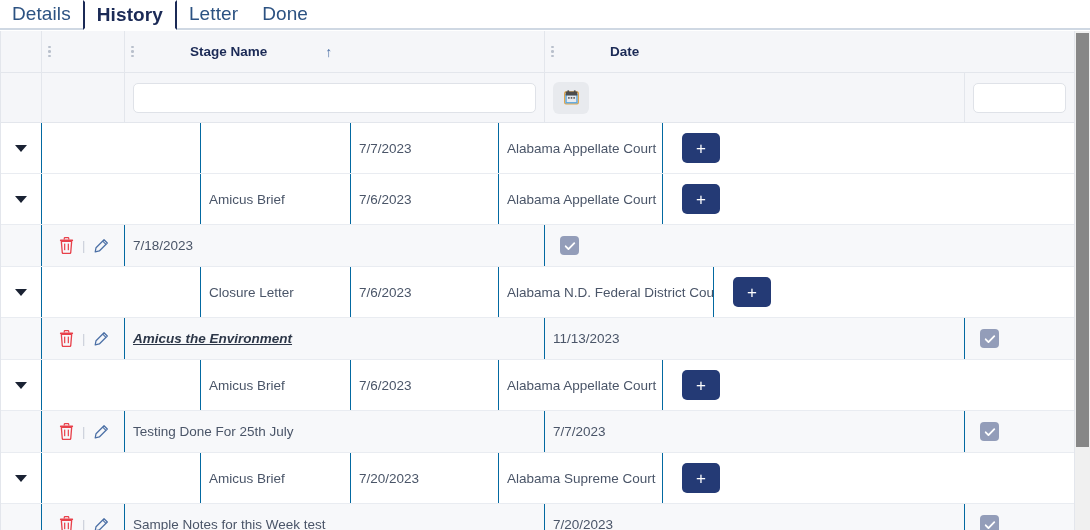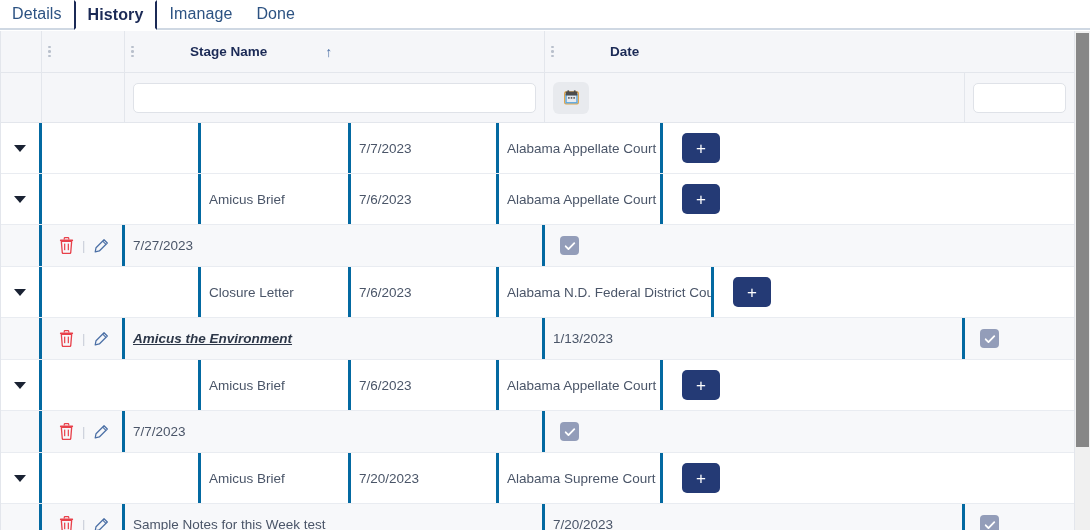--- a/index.html
+++ b/index.html
@@ -16,21 +16,21 @@
     position: relative;
     height: 30px;
     display: flex;
     align-items: stretch;
     background: #ffffff;
   }
   .tab {
     display: flex;
     align-items: center;
     padding: 0 12px;
-    font-size: 16px;
+    font-size: 19px;
     color: #2c5282;
     letter-spacing: .1px;
     border-bottom: 2px solid #cfd8e3;
     cursor: pointer;
     white-space: nowrap;
     background: #ffffff;
   }
   .tab.active {
     color: #1b2a56;
     font-weight: bold;
@@ -152,21 +152,21 @@
     display: flex;
     height: 42px;
     background: #f7f8fa;
     border-bottom: 1px solid #e9ecf1;
   }
   .cell {
     display: flex;
     align-items: center;
     font-size: 13.5px;
     color: #4a5568;
-    border-right: 3px solid #0369a1;
+    border-right: 1px solid #0369a1;
     padding: 0 8px;
     overflow: hidden;
     white-space: nowrap;
   }
   .cell.nb { border-right: none; }
 
   .caret {
     width: 0; height: 0;
     border-left: 6px solid transparent;
     border-right: 6px solid transparent;
@@ -233,21 +233,21 @@
     background: #878787;
     border-radius: 0;
   }
 </style>
 </head>
 <body>
 
 <div class="tabbar" id="tabbar">
     <div class="tab">Details</div>
     <div class="tab active">History</div>
-    <div class="tab">Imanage</div>
+    <div class="tab">Letter</div>
     <div class="tab">Done</div>
     <div class="tab-spacer"></div>
   </div>
 
 <div class="grid-wrap">
   <div class="grid">
 
     <div class="hdr-row">
       <div class="hdr-cell" style="width:41px"></div>
       <div class="hdr-cell" style="width:83px">
@@ -339,21 +339,21 @@
               </svg>
             </span>
             <span class="sep">|</span>
             <span class="icon-btn">
               <svg width="16" height="16" viewBox="0 0 18 18">
                 <path d="M12.4 1.9l3.7 3.7-9 9-4.6.9.9-4.6z" fill="none" stroke="#4a6fa5" stroke-width="1.4" stroke-linejoin="round"></path>
                 <path d="M10.9 3.4l3.7 3.7" fill="none" stroke="#4a6fa5" stroke-width="1.2"></path>
               </svg>
             </span>
           </div>
-          <div class="cell" style="width:420px">7/27/2023</div>
+          <div class="cell" style="width:420px">7/18/2023</div>
           <div class="cell nb" style="width:109px;padding-left:15px">
             <span class="chk">
               <svg width="12" height="12" viewBox="0 0 14 14">
                 <path d="M2 7.3l3.2 3.3L12 3.6" fill="none" stroke="#ffffff" stroke-width="2.1" stroke-linecap="round" stroke-linejoin="round"></path>
               </svg>
             </span>
           </div>
         </div>
         <div class="m-row">
           <div class="cell" style="width:41px;justify-content:center">
@@ -383,21 +383,21 @@
             <span class="icon-btn">
               <svg width="16" height="16" viewBox="0 0 18 18">
                 <path d="M12.4 1.9l3.7 3.7-9 9-4.6.9.9-4.6z" fill="none" stroke="#4a6fa5" stroke-width="1.4" stroke-linejoin="round"></path>
                 <path d="M10.9 3.4l3.7 3.7" fill="none" stroke="#4a6fa5" stroke-width="1.2"></path>
               </svg>
             </span>
           </div>
           <div class="cell" style="width:420px">
             <span class="note-txt hl">Amicus the Environment</span>
           </div>
-          <div class="cell" style="width:420px">1/13/2023</div>
+          <div class="cell" style="width:420px">11/13/2023</div>
           <div class="cell nb" style="width:109px;padding-left:15px">
             <span class="chk">
               <svg width="12" height="12" viewBox="0 0 14 14">
                 <path d="M2 7.3l3.2 3.3L12 3.6" fill="none" stroke="#ffffff" stroke-width="2.1" stroke-linecap="round" stroke-linejoin="round"></path>
               </svg>
             </span>
           </div>
         </div>
         <div class="m-row">
           <div class="cell" style="width:41px;justify-content:center">
@@ -424,20 +424,23 @@
               </svg>
             </span>
             <span class="sep">|</span>
             <span class="icon-btn">
               <svg width="16" height="16" viewBox="0 0 18 18">
                 <path d="M12.4 1.9l3.7 3.7-9 9-4.6.9.9-4.6z" fill="none" stroke="#4a6fa5" stroke-width="1.4" stroke-linejoin="round"></path>
                 <path d="M10.9 3.4l3.7 3.7" fill="none" stroke="#4a6fa5" stroke-width="1.2"></path>
               </svg>
             </span>
           </div>
+          <div class="cell" style="width:420px">
+            <span class="note-txt">Testing Done For 25th July</span>
+          </div>
           <div class="cell" style="width:420px">7/7/2023</div>
           <div class="cell nb" style="width:109px;padding-left:15px">
             <span class="chk">
               <svg width="12" height="12" viewBox="0 0 14 14">
                 <path d="M2 7.3l3.2 3.3L12 3.6" fill="none" stroke="#ffffff" stroke-width="2.1" stroke-linecap="round" stroke-linejoin="round"></path>
               </svg>
             </span>
           </div>
         </div>
         <div class="m-row">

